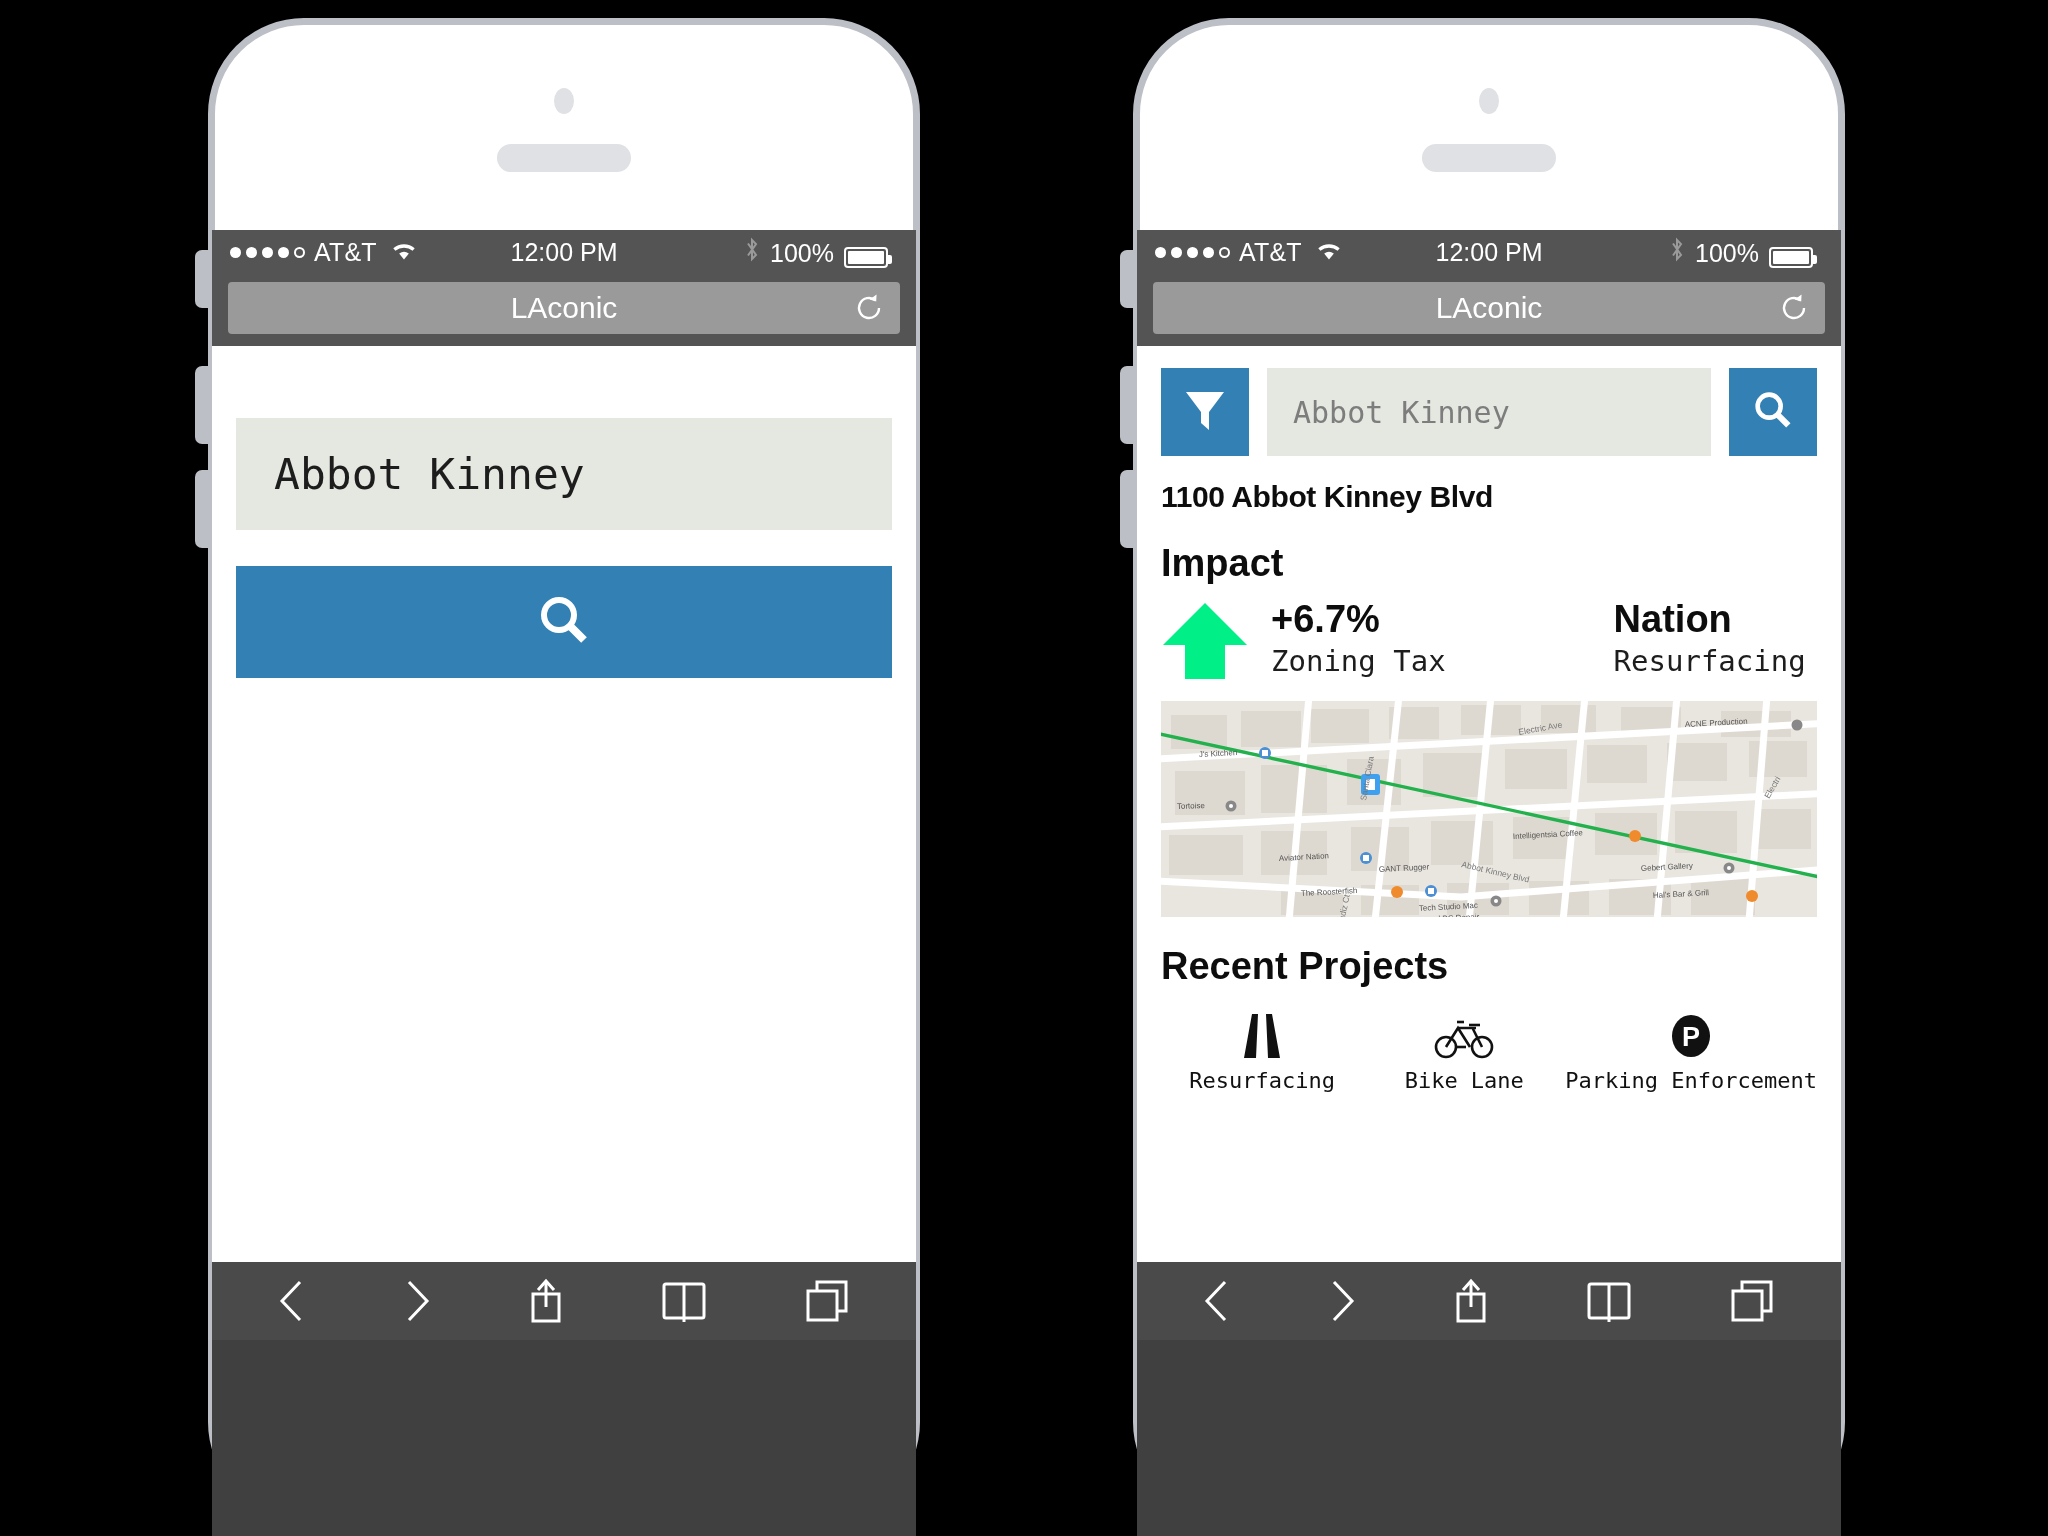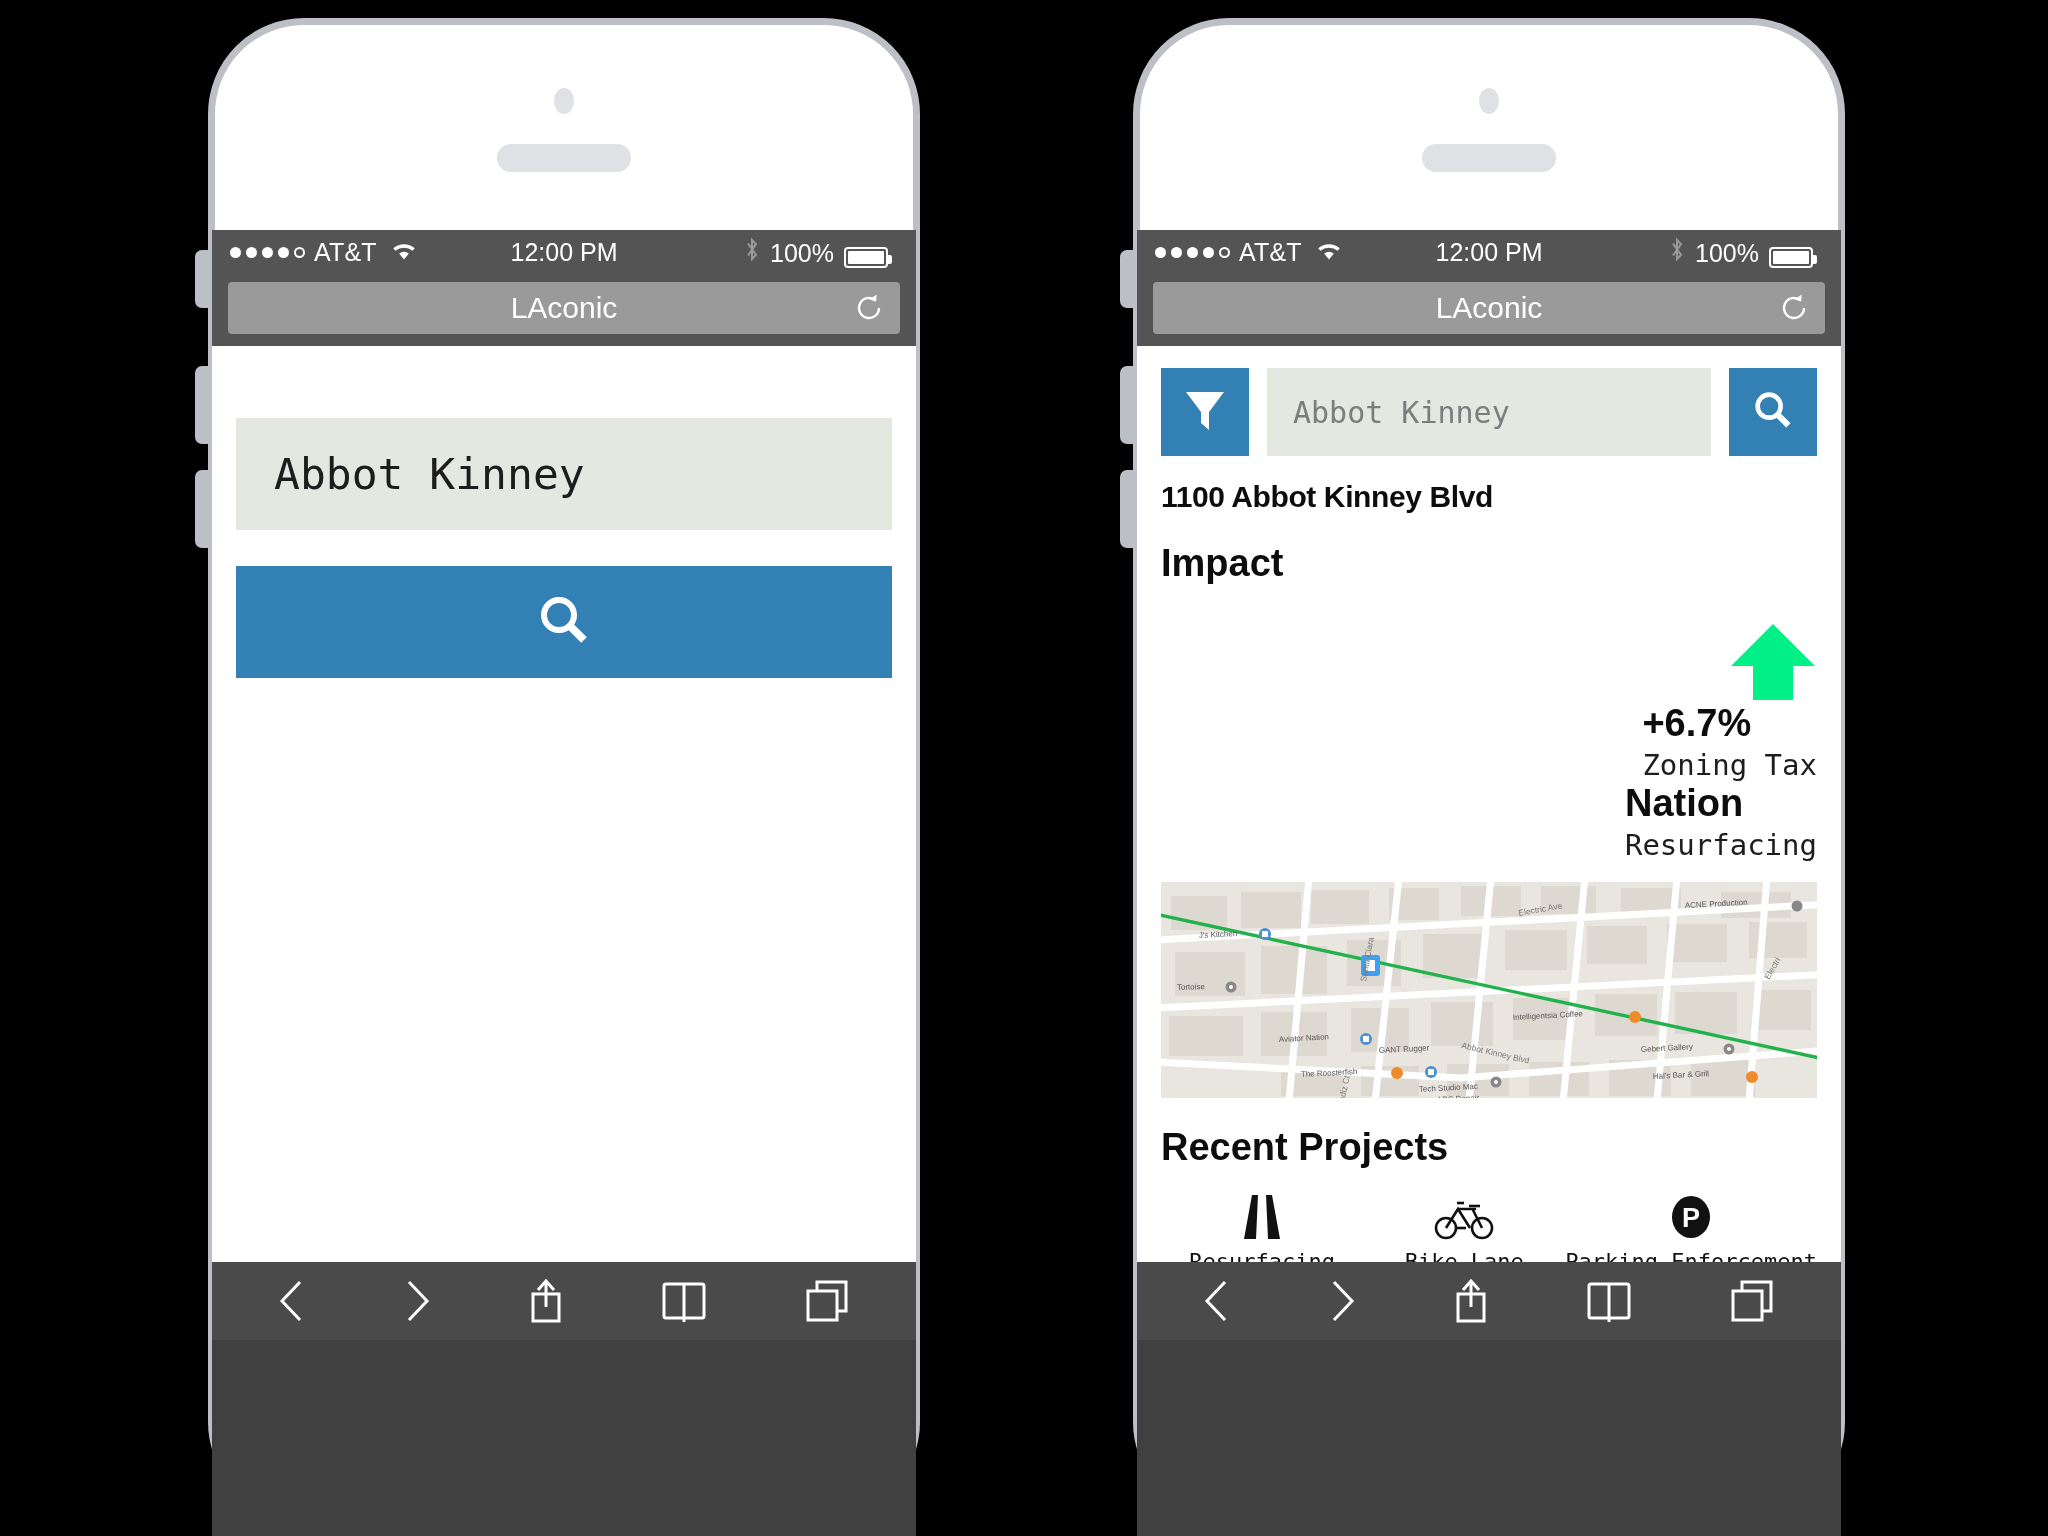--- a/index.html
+++ b/index.html
@@ -111,21 +111,21 @@
     flex: 1; background: #e4e8e0; display: flex; align-items: center; padding-left: 26px;
     font-family: "DejaVu Sans Mono", monospace; font-size: 30px; color: #7d7d7d;
   }
   .go-btn { width: 88px; background: #3280b4; display: flex; align-items: center; justify-content: center; flex: none; }
 
   .addr1 { margin-top: 24px; font-size: 30px; font-weight: bold; color: #0d0d0d; letter-spacing: -.4px; }
   .addr2 { margin-top: 2px; font-family: "DejaVu Sans Mono", monospace; font-size: 31px; color: #1d1d1d; }
 
   .sec-title { margin-top: 28px; font-size: 38px; font-weight: bold; color: #0d0d0d; }
 
-  .impact-row { display: flex; align-items: flex-end; margin-top: 31px; flex-direction: column; }
+  .impact-row { display: flex; align-items: center; margin-top: 10px; }
   .arrow-up { width: 88px; height: 80px; flex: none; margin-top: 6px; }
   .stat { margin-left: 22px; }
   .stat .big { font-size: 38px; font-weight: bold; color: #0d0d0d; }
   .stat .small { font-family: "DejaVu Sans Mono", monospace; font-size: 29px; color: #1d1d1d; margin-top: 3px; }
   .stat.zoning { margin-left: 168px; }
 
   
   .map {
     margin-top: 20px; height: 216px; width: 100%;
     background: #e9e6df; position: relative; overflow: hidden;

